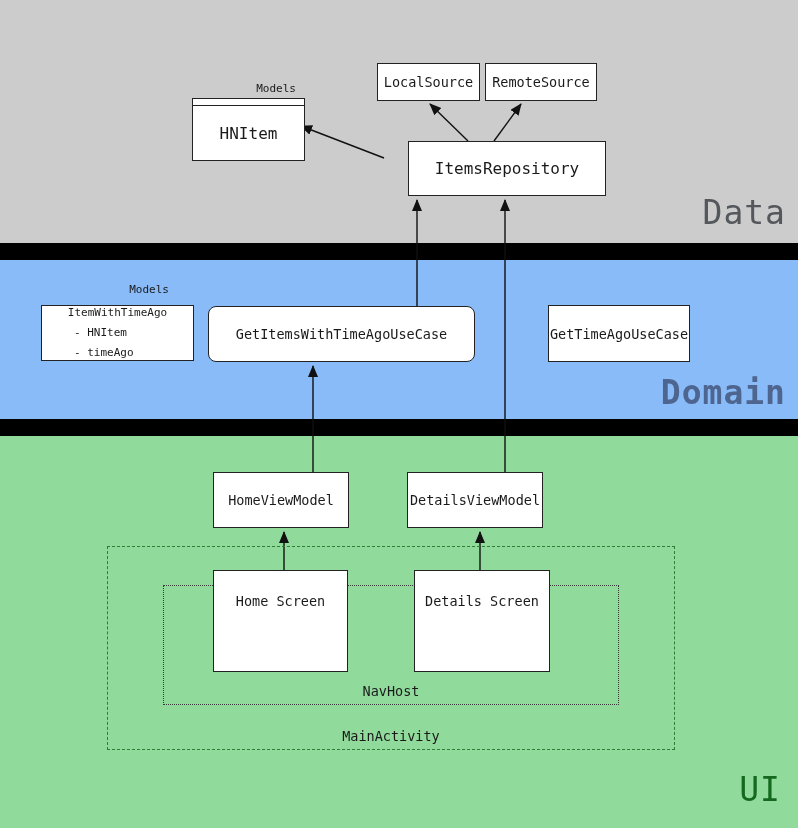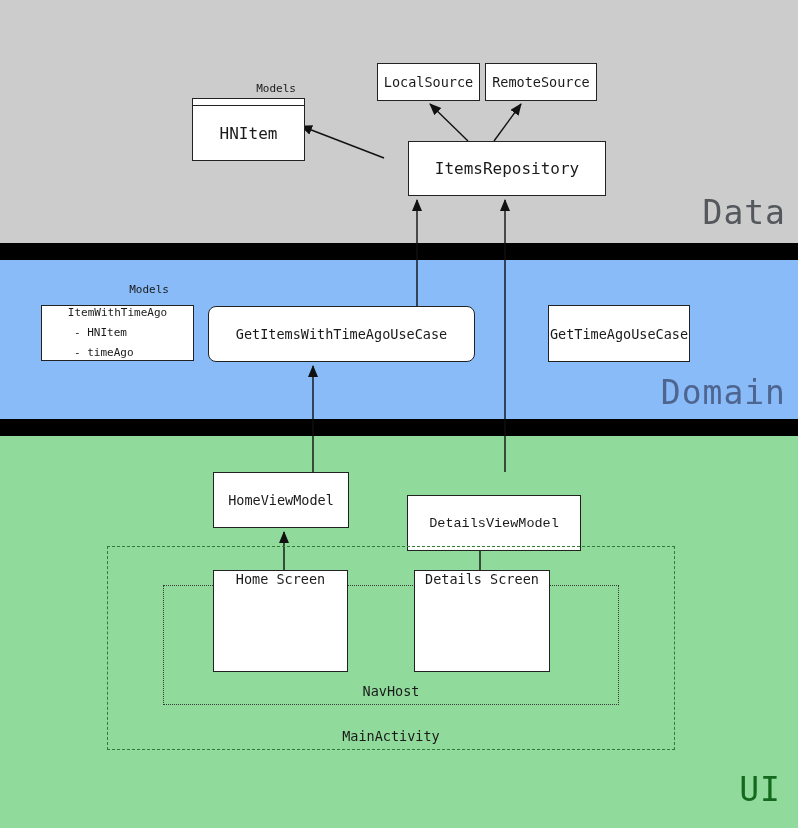--- a/index.html
+++ b/index.html
@@ -26,40 +26,40 @@
     position: absolute;
     background: var(--box-fill, #fff);
     border: 1.5px solid var(--box-border, #222);
     box-sizing: border-box;
     display: flex; align-items: center; justify-content: center;
     color: #1a1a1a;
     font-size: 13.5px;
     white-space: nowrap;
   }
   .node.big { font-size: 16px; }
-  .node.top-align { align-items: flex-start; }
+  .node.top-align { align-items: flex-start; padding-top: 22px; }
 
   .hnitem-back { left: 192px; top: 98px;  width: 113px; height: 56px; border-width: 1px; }
   .hnitem      { left: 184px; top: 105px; width: 113px; height: 56px; margin-left: 8px; }
   .local-source  { left: 360px; top: 63px; width: 103px; height: 38px; margin-left: 17px; }
   .remote-source { left: 485px; top: 63px; width: 112px; height: 38px; }
   .items-repository { left: 384px; top: 141px; width: 198px; height: 55px; margin-left: 24px; }
 
   .item-with-time-ago {
     left: 41px; top: 305px; width: 153px; height: 56px;
     border-width: 1px;
     flex-direction: column; justify-content: space-between;
     font-size: 11px; line-height: 14px;
   }
   .item-with-time-ago .fields { align-self: flex-start; padding-left: 32px; text-align: left; }
   .get-items-use-case    { left: 208px; top: 306px; width: 267px; height: 56px; border-radius: 8px; }
   .get-time-ago-use-case { left: 548px; top: 305px; width: 142px; height: 57px; }
 
   .home-view-model    { left: 213px; top: 472px; width: 136px; height: 56px; }
-  .details-view-model { left: 407px; top: 495px; width: 174px; height: 56px; font-family: Liberation Mono, monospace; }
+  .details-view-model { left: 407px; top: 472px; width: 136px; height: 56px; }
   .home-screen    { left: 213px; top: 570px; width: 135px; height: 102px; }
   .details-screen { left: 414px; top: 570px; width: 136px; height: 102px; }
 
   .main-activity {
     position: absolute; left: 107px; top: 546px; width: 568px; height: 204px;
     border: 1.5px dashed var(--activity-border, #2e7d32);
     box-sizing: border-box;
   }
   .nav-host {
     position: absolute; left: 163px; top: 585px; width: 456px; height: 120px;
@@ -75,21 +75,21 @@
     position: absolute; font-size: 11px; color: #1a1a1a;
     text-align: right;
   }
   .caption-models-data   { left: 196px; top: 82px;  width: 100px; }
   .caption-models-domain { left: 69px;  top: 283px; width: 100px; }
 
   .band-label {
     position: absolute; font-size: 33px; letter-spacing: 1px;
   }
   .label-data   { right: 12px; top: 193px; color: var(--data-label, #54585c); }
-  .label-domain { right: 12px; top: 373px; color: var(--domain-label, #4e6590); }
+  .label-domain { right: 12px; top: 373px; color: var(--domain-label, #4e6590); font-weight: bold; }
   .label-ui     { right: 17px; top: 770px; color: var(--ui-label, #15691f); }
 </style>
 </head>
 <body>
 
 <div id="canvas">
 
   <div class="band band-data"></div>
   <div class="band sep-1"></div>
   <div class="band band-domain"></div>

